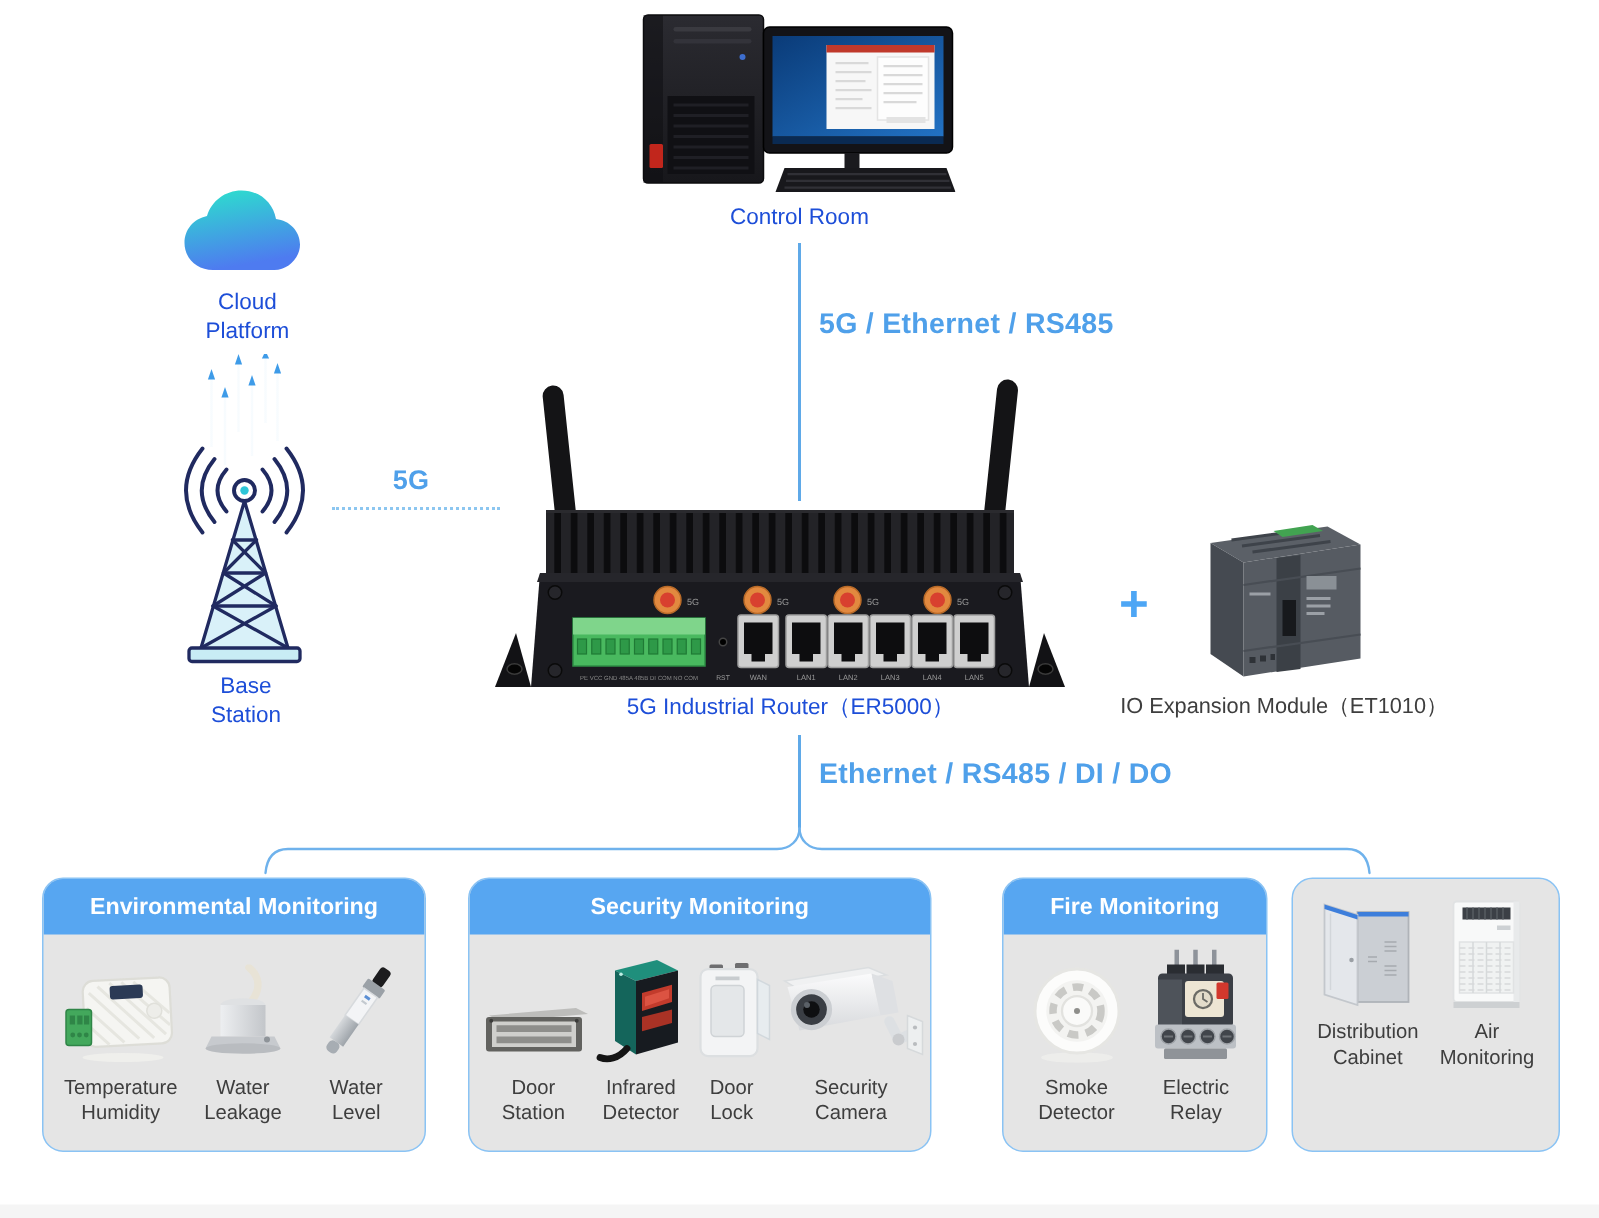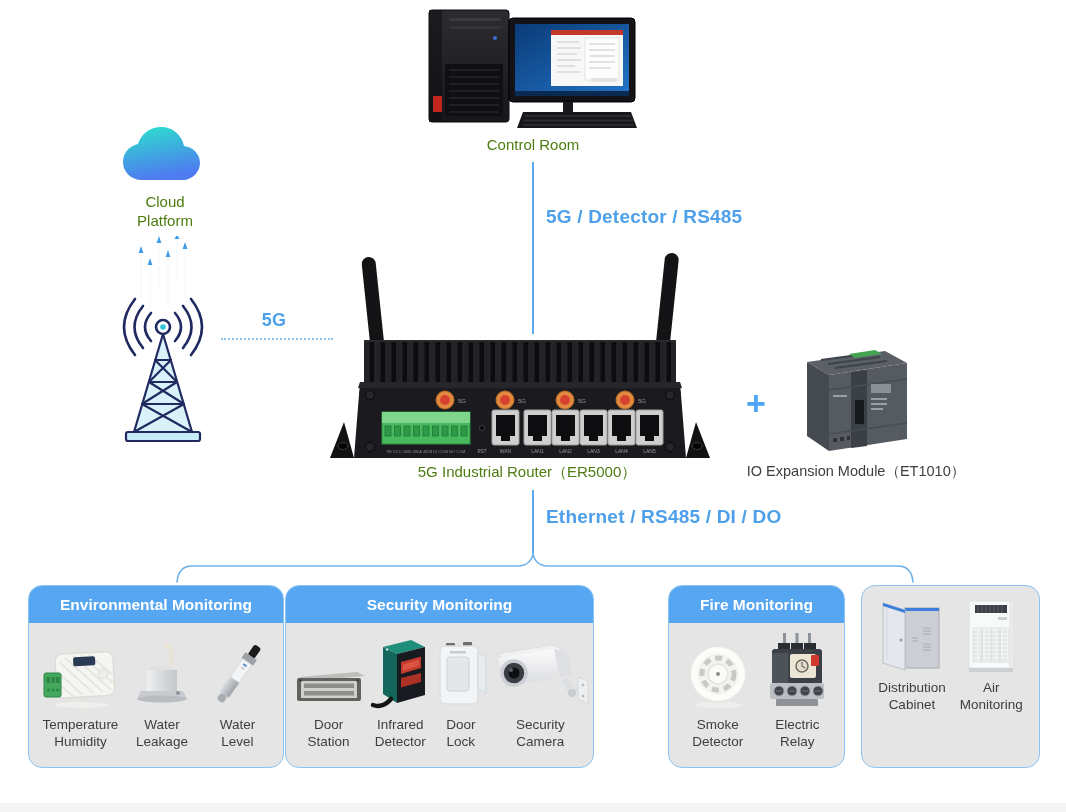--- a/index.html
+++ b/index.html
@@ -1,19 +1,19 @@
 <!DOCTYPE html>
 <html><head>
 <meta charset="utf-8">
 <style>
   html,body{margin:0;padding:0;background:#fff;}
   body{font-family:"Liberation Sans",sans-serif;}
   #canvas{position:relative;width:1066px;height:812px;background:#ffffff;overflow:hidden;}
   .abs{position:absolute;}
-  .caption{position:absolute;color:#4d7c0f;font-size:15px;text-align:center;line-height:19px;}
+  .caption{position:absolute;color:#1d4ed8;font-size:15px;text-align:center;line-height:19px;}
   .caption-sm{position:absolute;color:#3E3E3E;font-size:14.5px;text-align:center;line-height:19px;}
   .blue-label{position:absolute;color:#4FA0EA;font-weight:bold;font-size:19px;letter-spacing:.2px;white-space:nowrap;}
   .vline{position:absolute;width:1.6px;background:#5FA9E8;}
   .dotline{position:absolute;width:112px;border-top:2.5px dotted #8CC6F0;}
   .plus{position:absolute;color:#4DA6F5;font-size:34px;font-weight:bold;line-height:30px;}
   .cat{position:absolute;top:585px;height:183px;background:#e5e5e5;border:1.5px solid #8AC3F4;border-radius:14px;box-sizing:border-box;overflow:hidden;}
   .cat-header{height:37px;background:#57A6F1;color:#fff;font-weight:bold;font-size:15.5px;display:flex;align-items:center;justify-content:center;border-radius:11px 11px 0 0;}
   .cat-items{display:flex;justify-content:space-evenly;align-items:flex-end;padding:2px 2px 0 2px;}
   .item{display:flex;flex-direction:column;align-items:center;}
   .icon-box{height:86px;display:flex;align-items:flex-end;justify-content:center;}
@@ -62,21 +62,21 @@
       <rect x="118" y="111" width="50" height="5" rx="2.5" fill="#1D1D21"></rect>
       <polygon points="98,108 206,108 212,124 92,124" fill="#18181C"></polygon>
       <g stroke="#303036" stroke-width="1.5">
         <path d="M100 112 h106 M99 116.5 h109 M98 121 h111"></path>
       </g>
     </svg>
   </div>
   <div class="caption" style="left:433px;top:135px;width:200px;">Control Room</div>
 
   <div class="vline" style="left:532px;top:162px;height:172px;"></div>
-  <div class="blue-label" style="left:546px;top:206px;">5G / Detector / RS485</div>
+  <div class="blue-label" style="left:546px;top:206px;">5G / Ethernet / RS485</div>
 
   <div class="abs" style="left:118px;top:122px;">
     <svg width="92" height="64" viewBox="0 0 92 64">
       <defs>
         <linearGradient id="cldg" x1="0" y1="0" x2="0.25" y2="1">
           <stop offset="0" stop-color="#2BE3CC"></stop>
             <stop offset="1" stop-color="#4E7BF0"></stop>
         </linearGradient>
       </defs>
       <path fill="url(#cldg)" d="M24 58 C13 58 5 50 5 40 C5 31 11 24 20 22 C23 12 32 5 43 5 C55 5 64 13 66 24 C75 25 82 32 82 41 C82 50 74 58 65 58 Z"></path>
@@ -127,20 +127,24 @@
       <polygon points="57,40 28,136 86,136" fill="#D9F1F9"></polygon>
       <g stroke="#202A60" stroke-width="2.2" fill="none" stroke-linejoin="round" stroke-linecap="round">
         <path d="M57 38 L28 136 M57 38 L86 136"></path>
         <path d="M49 64 H65 M43 86 H71 M36 108 H78"></path>
         <path d="M49 64 L71 86 M65 64 L43 86 M43 86 L78 108 M71 86 L36 108 M36 108 L86 136 M78 108 L28 136"></path>
       </g>
       <circle cx="57" cy="31" r="7" fill="#FFFFFF" stroke="#202A60" stroke-width="2.6"></circle>
       <circle cx="57" cy="31" r="2.8" fill="#2EC6D8"></circle>
       <rect x="20" y="136" width="74" height="9" rx="2" fill="#C8ECF5" stroke="#202A60" stroke-width="2.2"></rect>
     </svg>
+  </div>
+  <div class="caption" style="left:104px;top:448px;width:120px;">
+    <span>Base</span><br>
+    <span>Station</span>
   </div>
 
   <div class="blue-label" style="left:244px;top:310px;width:60px;text-align:center;font-size:18px;">5G</div>
   <div class="dotline" style="left:221px;top:338px;"></div>
 
   <div class="abs" style="left:330px;top:252px;">
     <svg width="380" height="215" viewBox="0 0 380 215">
       <defs>
         <pattern id="finsp" width="11" height="40" patternUnits="userSpaceOnUse">
           <rect width="11" height="40" fill="#0C0C0E"></rect>
@@ -387,21 +391,21 @@
           </svg>
         </div>
         <div class="item-label">
           <span>Water</span><br>
           <span>Level</span>
         </div>
       </div>
     </div>
   </div>
 
-  <div class="cat" style="left:285px;width:309px;">
+  <div class="cat" style="left:312px;width:309px;">
     <div class="cat-header">Security Monitoring</div>
     <div class="cat-items">
       <div class="item">
         <div class="icon-box">
           <svg width="80" height="46" viewBox="0 0 80 46">
             <polygon points="10,12 68,7 76,11 18,16" fill="#BDBDBB"></polygon>
             <rect x="8" y="13" width="64" height="23" rx="2" fill="#62625F"></rect>
             <rect x="12" y="16" width="56" height="17" fill="#CFCFCC"></rect>
             <rect x="15" y="18.5" width="50" height="4.5" fill="#8E8E8B"></rect>
             <rect x="15" y="26" width="50" height="4.5" fill="#8E8E8B"></rect>

